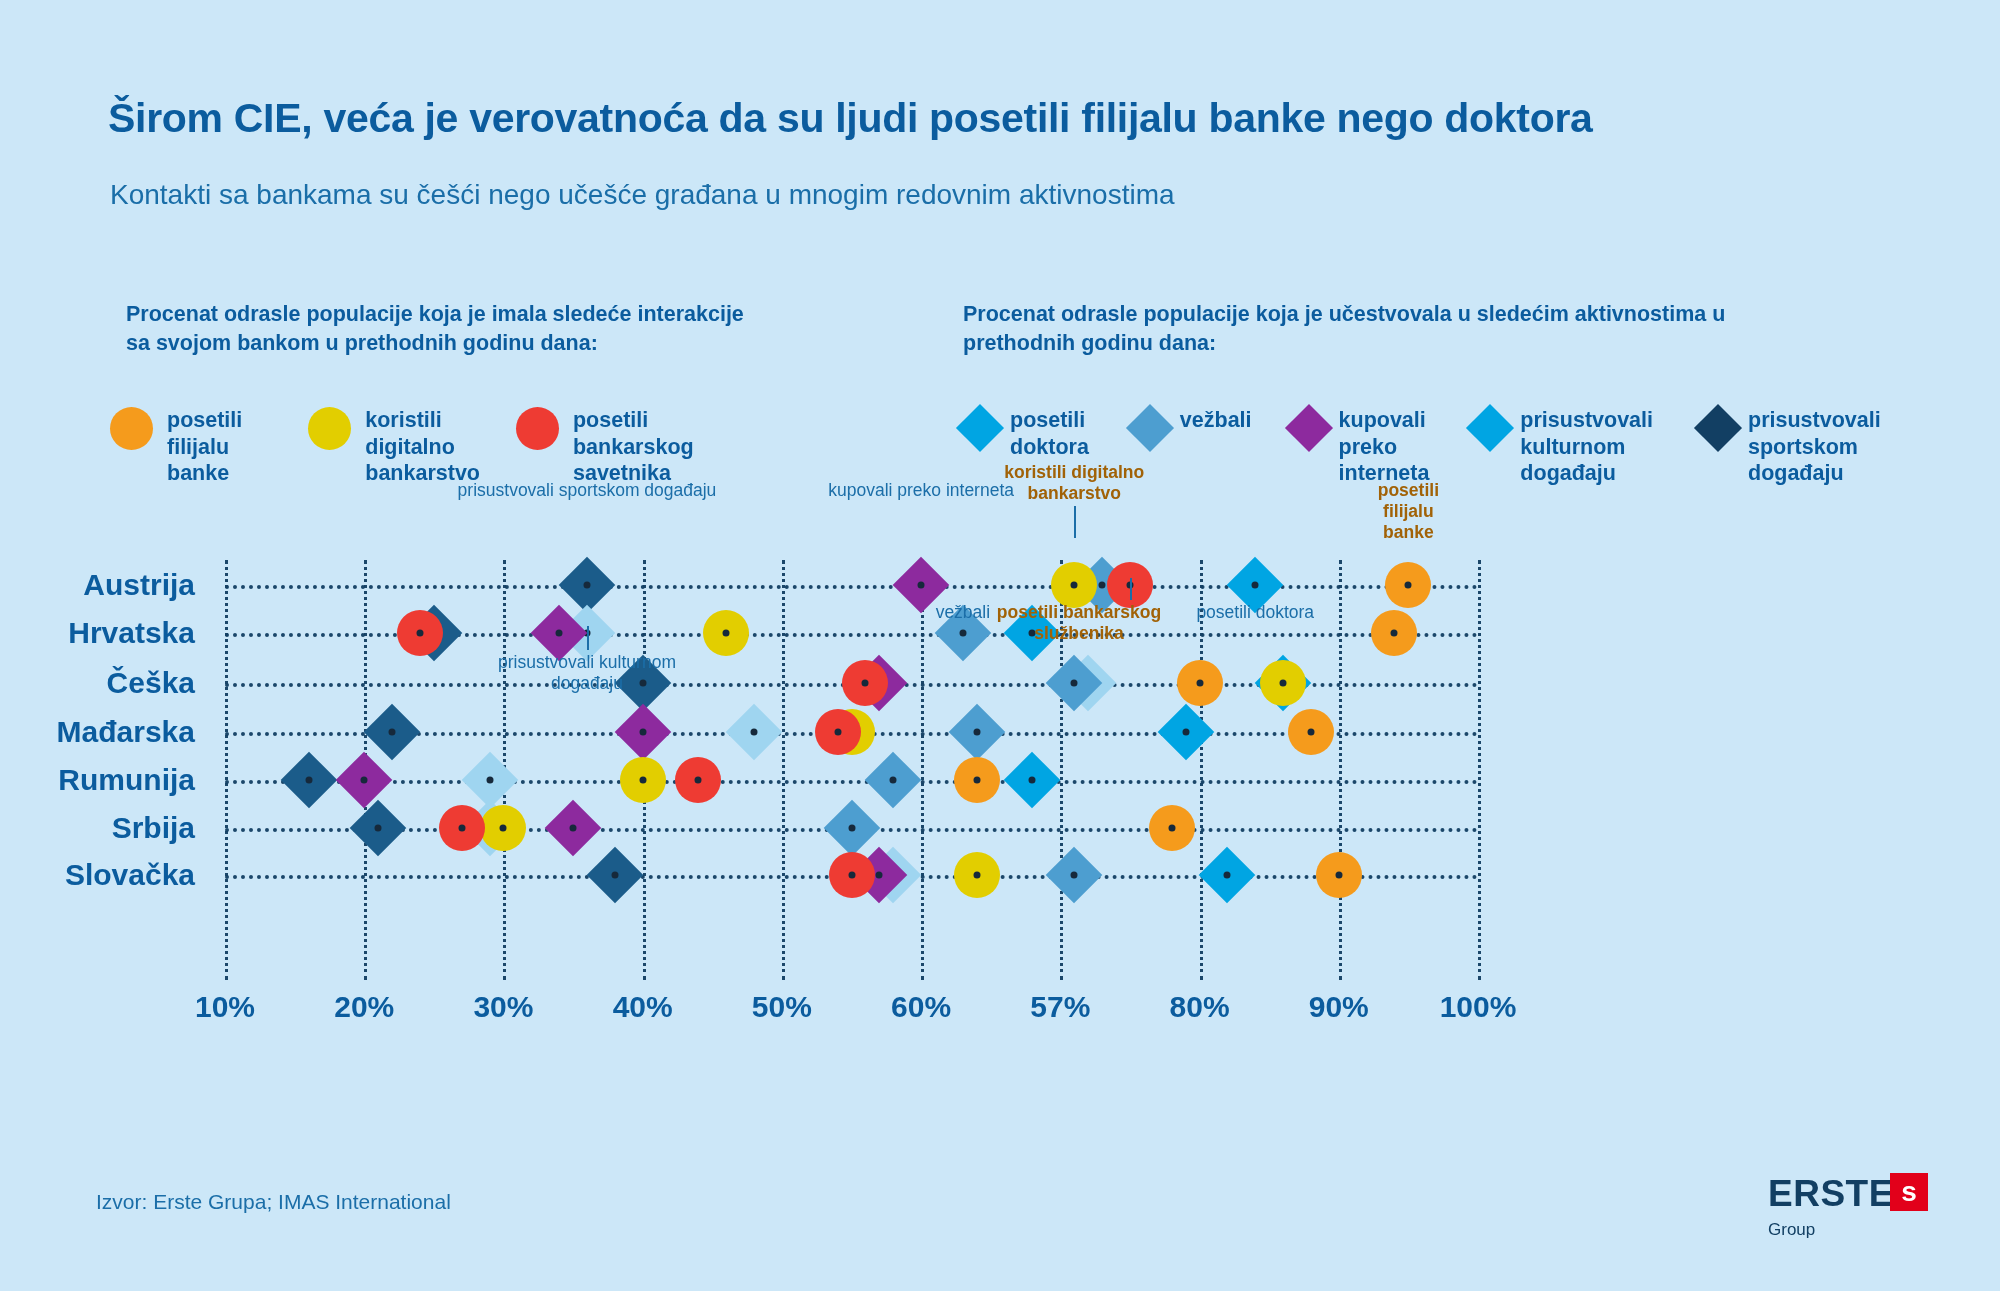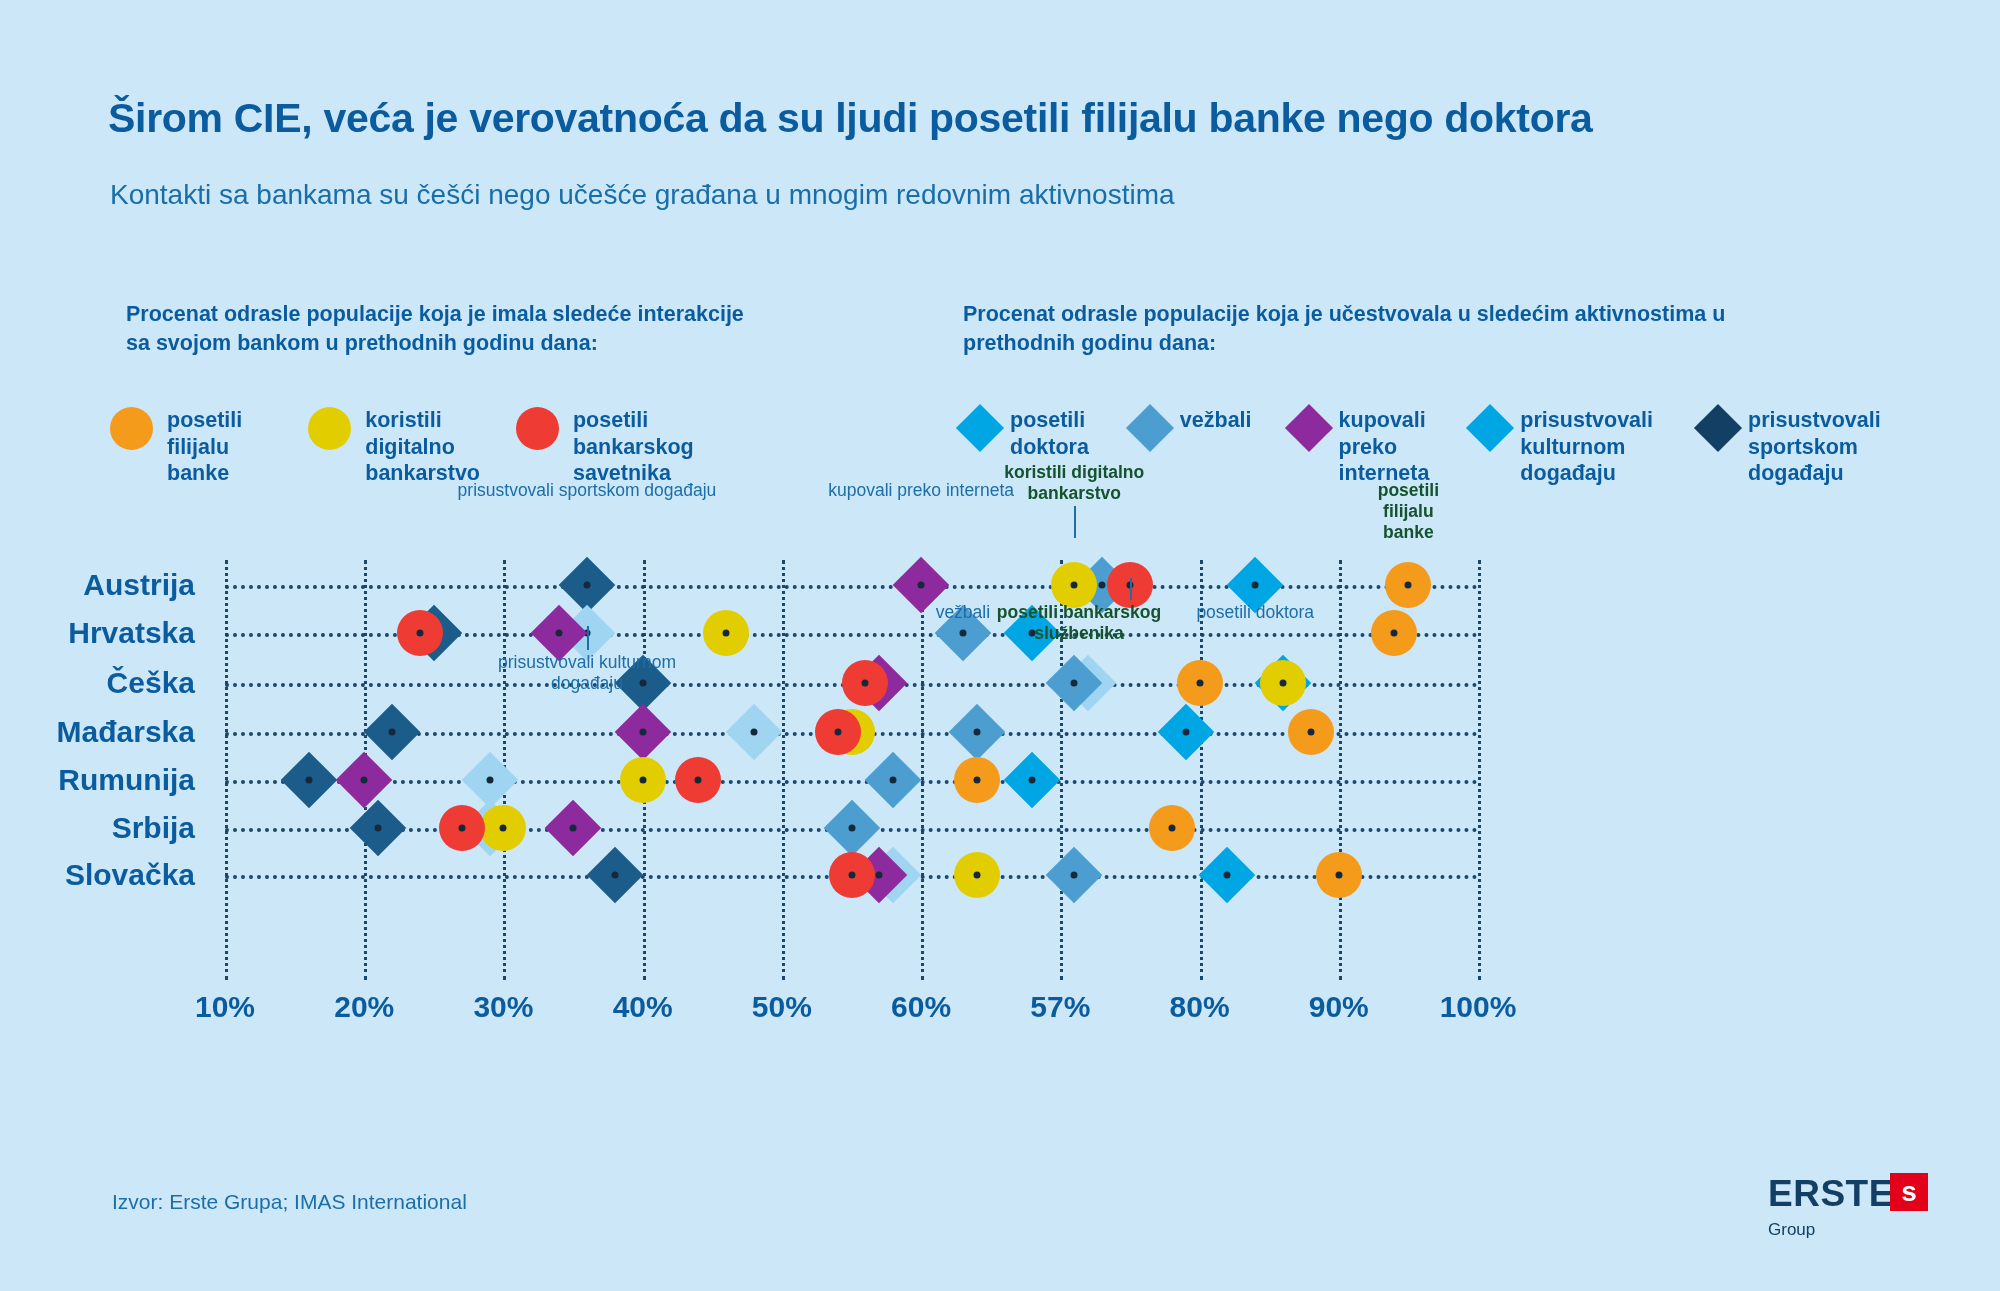--- a/index.html
+++ b/index.html
@@ -66,26 +66,26 @@
   .xlab{
     position:absolute;top:10px;font-size:30px;font-weight:bold;color:#0b5c9e;
     transform:translateX(-50%);white-space:nowrap;
   }
 
   
   .anno{
     position:absolute;font-size:17.5px;color:#1b6ea8;line-height:1.2;
     white-space:pre-line;text-align:center;transform:translateX(-50%);
   }
-  .anno.bold{font-weight:bold;color:#14532d;}
+  .anno.bold{font-weight:bold;color:#a16207;}
   .leader{position:absolute;width:0;border-left:2px solid #1b6ea8;}
 
   
   .source{
-    position:absolute;left:112px;top:1190px;font-size:21px;color:#1b6ea8;
+    position:absolute;left:96px;top:1190px;font-size:21px;color:#1b6ea8;
   }
   .logo{position:absolute;left:1768px;top:1175px;width:160px;}
   .logo .erste{font-size:37px;font-weight:bold;color:#123f63;letter-spacing:.5px;line-height:1;}
   .logo .group{font-size:17px;color:#123f63;margin-top:8px;}
   .logo .sbox{
     position:absolute;right:0;top:-2px;width:38px;height:38px;background:#e2001a;
     display:flex;align-items:center;justify-content:center;color:#fff;
     font-size:28px;font-weight:bold;line-height:1;
   }
 </style>

